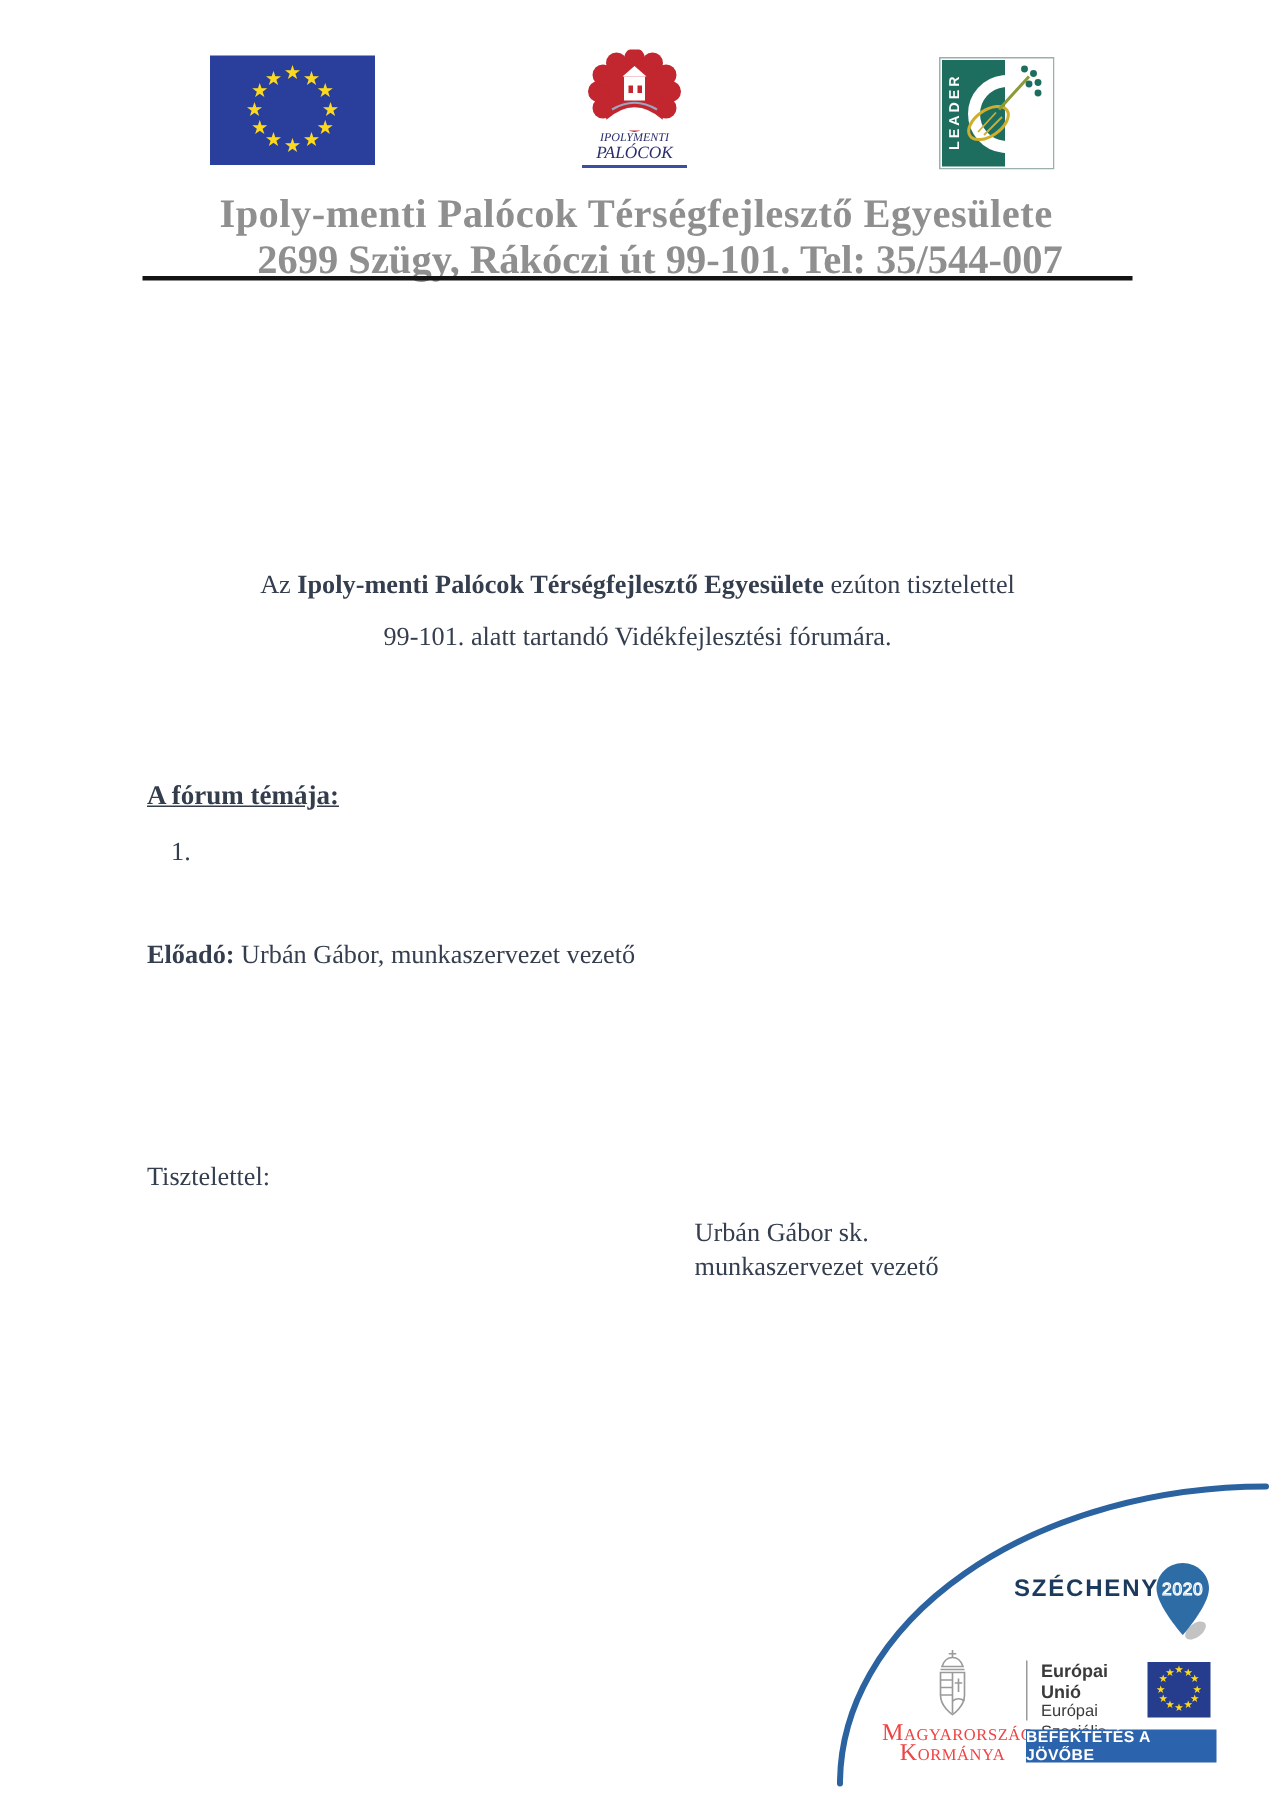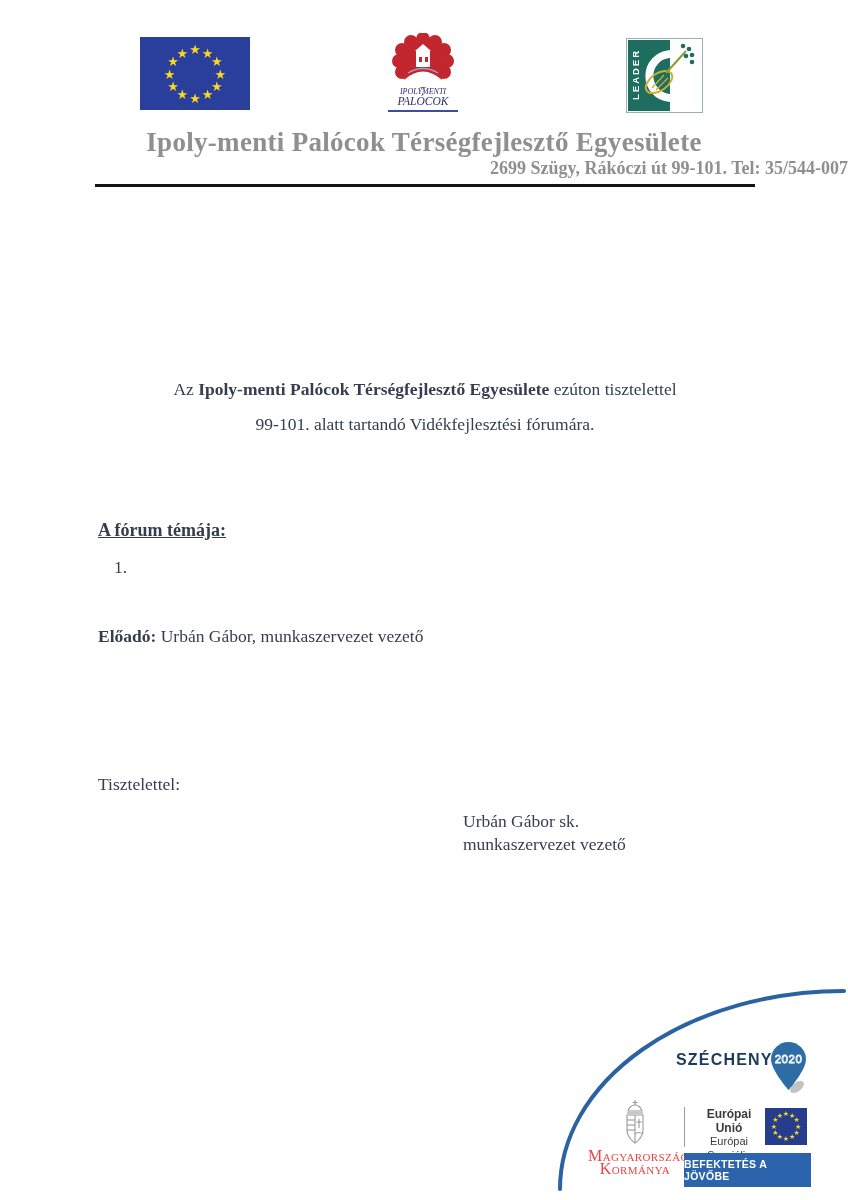--- a/index.html
+++ b/index.html
@@ -18,22 +18,22 @@
 
   .logo-palocok { position:absolute; left:384px; top:33px; width:78px; height:80px; }
   .logo-leader  { position:absolute; left:626px; top:38px; width:77px; height:75px; }
 
   
   .org-name {
     position:absolute; left:0; top:127px; width:100%; text-align:center;
     font-size:27px; font-weight:bold; color:#8f8f8f; letter-spacing:0.3px;
   }
   .org-address {
-    position:absolute; left:0; top:158px; width:100%; text-align:right;
-    font-size:18px; font-weight:bold; color:#8f8f8f;padding-left:32px;
+    position:absolute; left:0; top:158px; width:100%; text-align:center;
+    font-size:27px; font-weight:bold; color:#8f8f8f;padding-left:32px;
   }
   .header-rule { position:absolute; left:95px; top:184px; width:660px; height:3px; background:#141414; }
 
   
   .doc-title {
     position:absolute; left:0; top:289px; width:100%; text-align:center;
     font-size:23px; font-weight:bold; color:#2e3a4d; letter-spacing:0.5px;
   }
   .invitation {
     position:absolute; left:96px; top:372px; width:658px;
@@ -63,30 +63,30 @@
   .gov-block { position:absolute; left:588px; top:1100px; width:94px; text-align:center; }
   .gov-arms { display:block; margin:0 auto 3px auto; }
   .gov-text {
     font-size:16px; line-height:13px; color:#ef4444; font-variant:small-caps;
     letter-spacing:0.4px; font-family:"Liberation Serif", serif;
   }
 
   .eu-fund {
     position:absolute; left:684px; top:1107px; width:80px; height:40px;
     border-left:1px solid #9a9a9a; padding-left:9px;
-    font-family:"Liberation Sans", sans-serif; color:#3a3a3a;text-align:center;
+    font-family:"Liberation Sans", sans-serif; color:#3a3a3a;
   }
   .eu-fund .l1 { font-size:12px; font-weight:bold; line-height:14px; }
   .eu-fund .l2, .eu-fund .l3 { font-size:11px; line-height:13.5px; }
 
   .logo-eu-bottom { position:absolute; left:765px; top:1108px; width:42px; height:37px; background:#253d8c; }
   .logo-eu-bottom .star { font-size:7px; }
 
   .invest-banner {
-    position:absolute; left:684px; top:1153px; width:127px; height:34px;
+    position:absolute; left:684px; top:1153px; width:127px; height:22px;
     background:#2c63ad; color:#ffffff; display:flex; align-items:center; justify-content:center;
     font-family:"Liberation Sans", sans-serif; font-size:10.5px; font-weight:bold; letter-spacing:0.3px;
   }
 </style>
 </head>
 <body>
 
 <div class="page">
 
   <div class="logo-eu-top">

